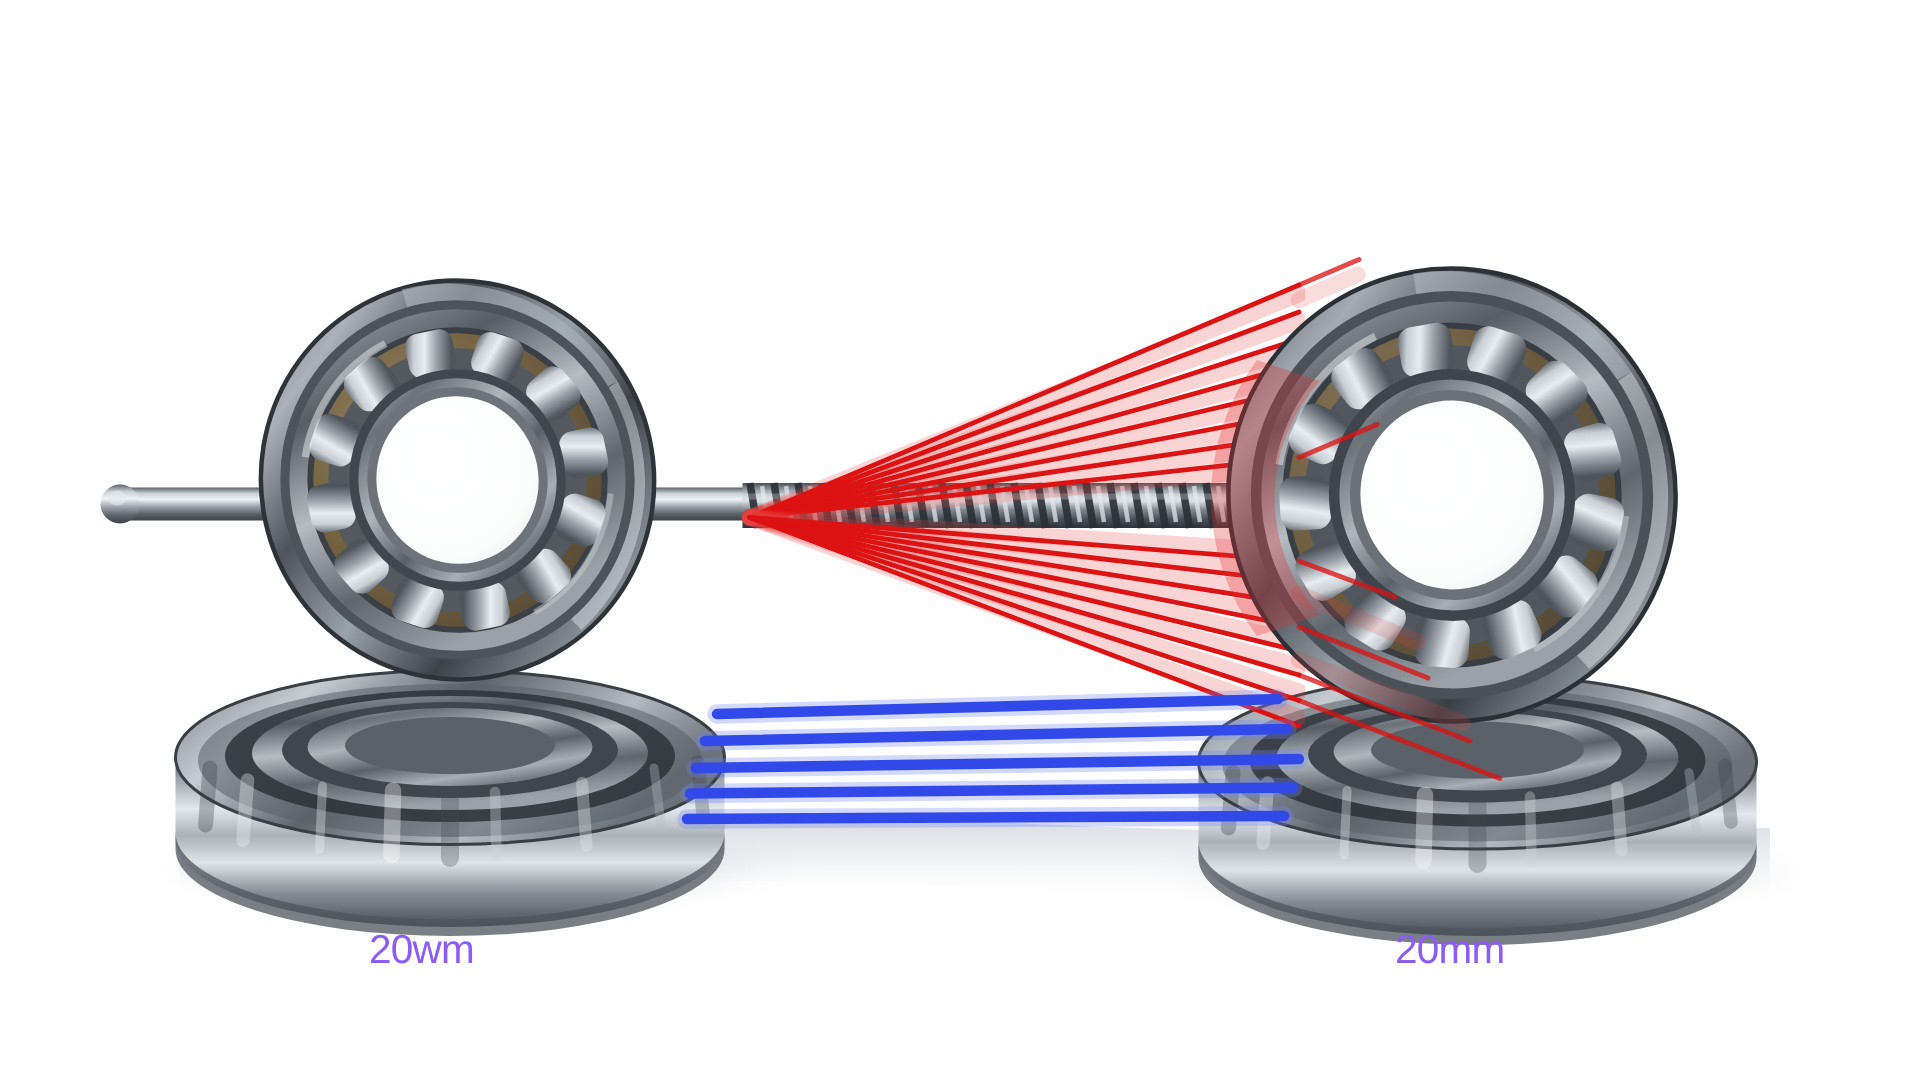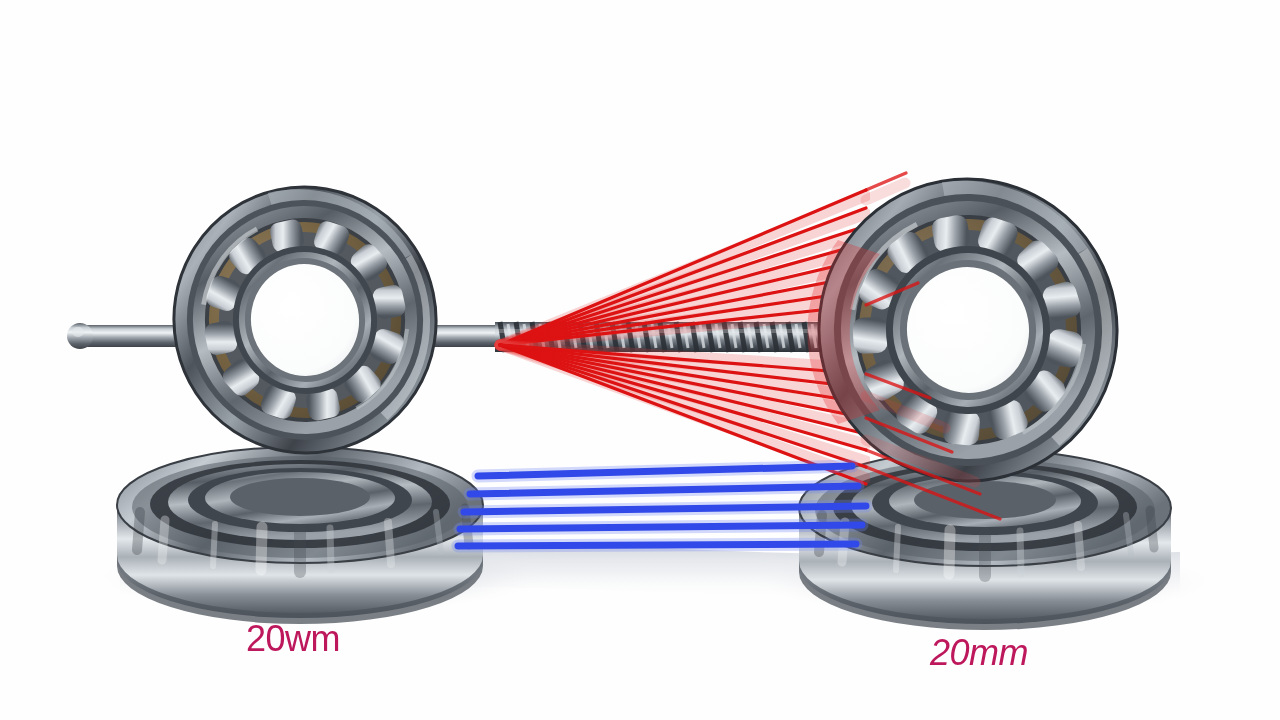--- a/index.html
+++ b/index.html
@@ -18,28 +18,28 @@
     background: #fefefe;
     overflow: hidden;
   }
   #scene {
     position: absolute;
     inset: 0;
   }
   .label {
     position: absolute;
     font-family: "Liberation Sans", sans-serif;
-    font-size: 36px;
+    font-size: 27px;
     font-weight: 400;
-    color: #be185d;
+    color: #8b5cf6;
     letter-spacing: -0.5px;
     white-space: nowrap;
   }
   #label-left  { left: 246px; top: 618px; }
-  #label-right { left: 930px; top: 632px; font-style: italic; }
+  #label-right { left: 930px; top: 618px; }
 </style>
 </head>
 <body>
 
 <div id="stage">
 
   <svg id="scene" viewBox="0 0 1280 720" width="1280" height="720" xmlns="http://www.w3.org/2000/svg">
     <defs>
 
       <linearGradient id="gOuterRing" x1="0" y1="0" x2="0.9" y2="1">

